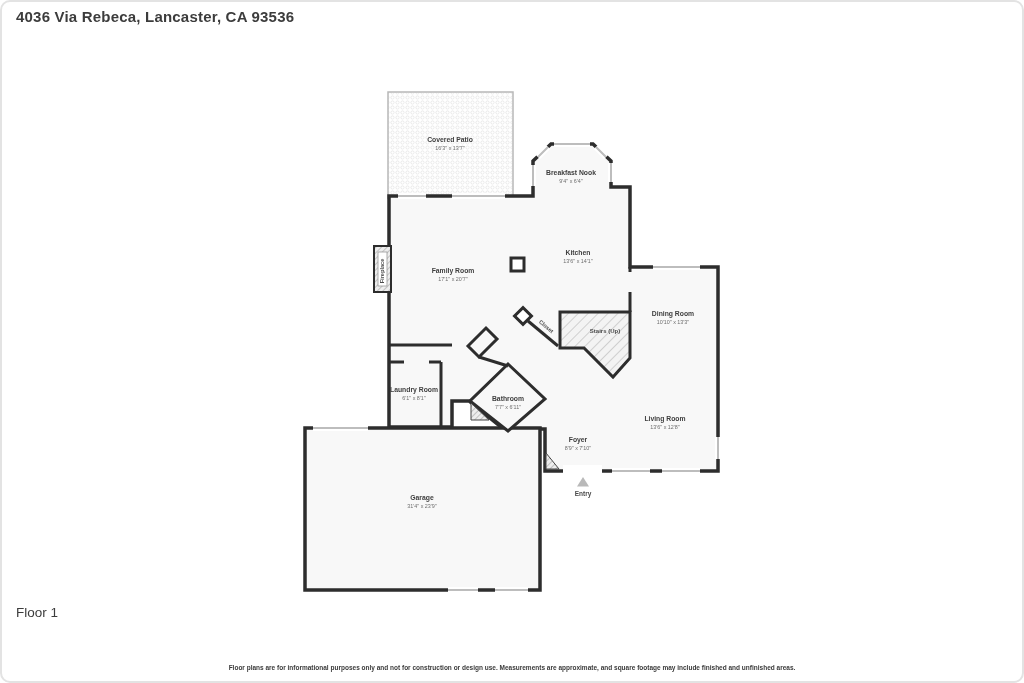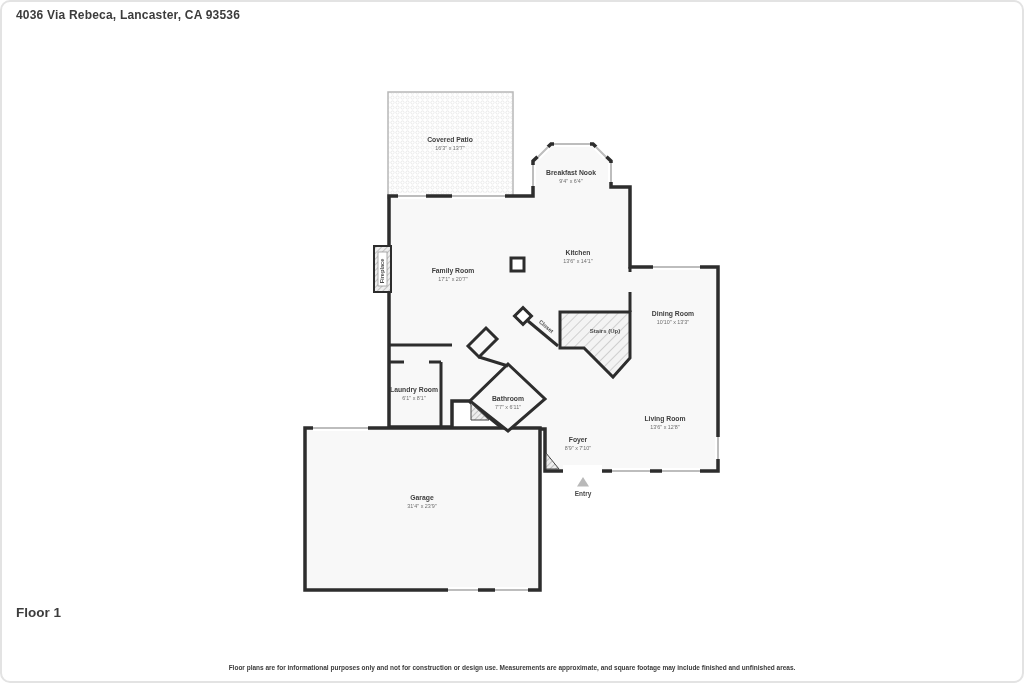--- a/index.html
+++ b/index.html
@@ -1,19 +1,19 @@
 <!DOCTYPE html>
 <html><head>
 <meta charset="utf-8">
 <style>
   html,body{margin:0;padding:0;background:#fff;}
   body{width:1024px;height:683px;position:relative;font-family:"Liberation Sans",sans-serif;overflow:hidden;}
   .frame{position:absolute;inset:0;border:2px solid #e3e3e3;border-radius:10px;pointer-events:none;}
-  .address{position:absolute;left:16px;top:8px;font-size:12px;font-weight:bold;color:#3c3c3c;letter-spacing:.2px;}
-  .floor-label{position:absolute;left:16px;top:605px;font-size:13.5px;font-weight:bold;color:#3c3c3c;}
+  .address{position:absolute;left:16px;top:8px;font-size:15px;font-weight:bold;color:#3c3c3c;letter-spacing:.2px;}
+  .floor-label{position:absolute;left:16px;top:605px;font-size:13.5px;font-weight:normal;color:#3c3c3c;}
   .disclaimer{position:absolute;left:0;top:664px;width:1024px;text-align:center;font-size:6.5px;font-weight:bold;color:#3a3a3a;}
   svg{position:absolute;left:0;top:0;}
   text{font-family:"Liberation Sans",sans-serif;}
   .room-name{font-size:6.8px;font-weight:bold;fill:#3e3e3e;}
   .room-dims{font-size:5.4px;fill:#6e6e6e;}
   .feat-name{font-size:5.6px;font-weight:bold;fill:#4a4a4a;}
 </style>
 </head>
 <body>
 

